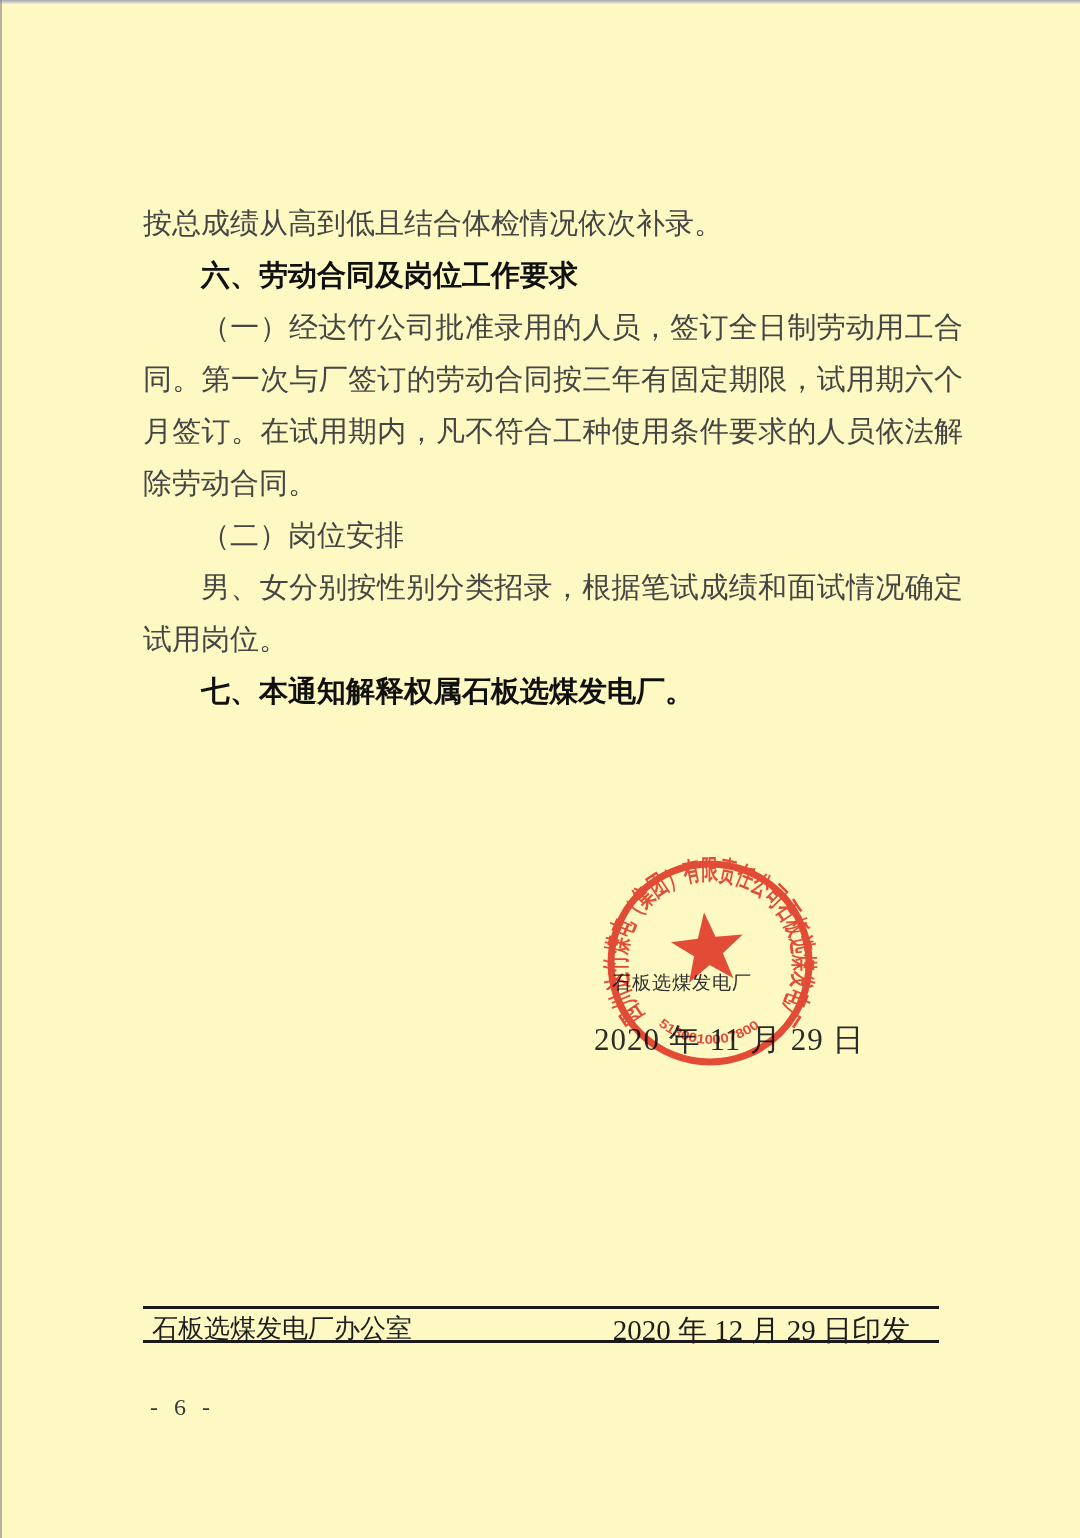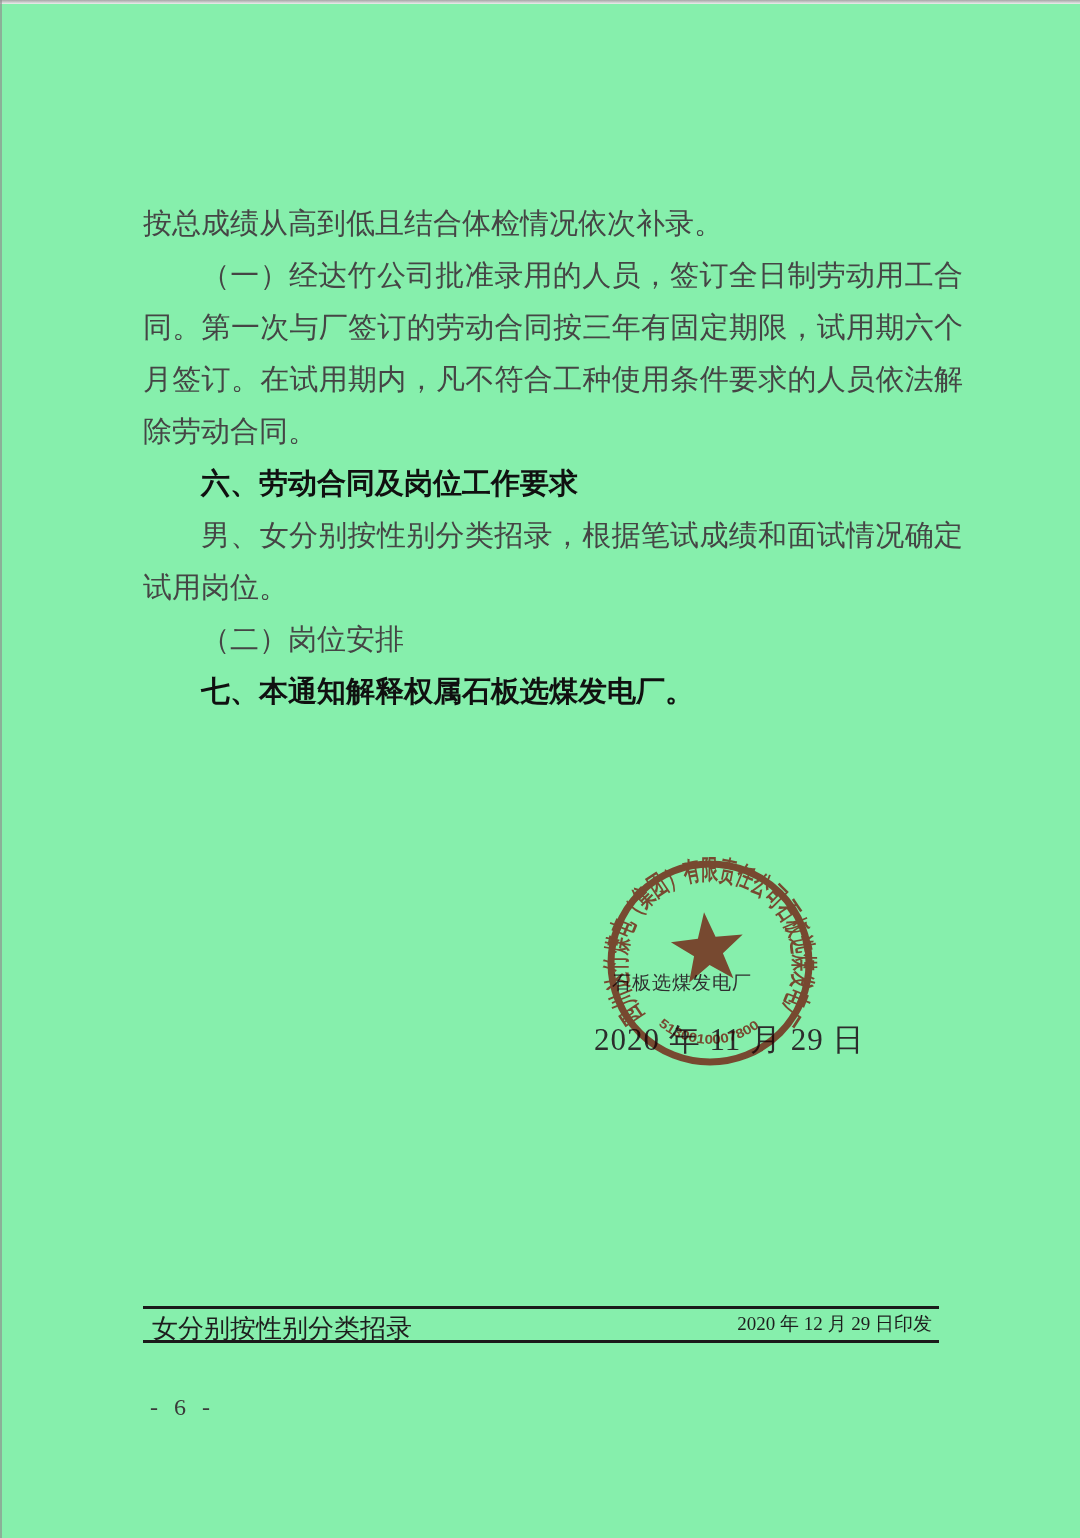--- a/index.html
+++ b/index.html
@@ -1,20 +1,20 @@
 <!DOCTYPE html>
 <html><head>
 <meta charset="utf-8">
 <style>
   html,body { margin:0; padding:0; background:#e9e9e9; }
   .page {
     position:relative;
     width:1080px; height:1538px;
     margin:0 auto;
-    background:#86efac;
+    background:#fef9c3;
     overflow:hidden;
     font-family:"Liberation Serif", serif;
   }
   
   .edge-top {
     position:absolute; top:0; left:0; width:1080px; height:4px;
     background:linear-gradient(#a6a6a6, #ededed);
   }
   .edge-left {
     position:absolute; top:0; left:0; width:2px; height:1538px;
@@ -51,42 +51,42 @@
   .rule {
     position:absolute; left:143px; width:796px; height:3px; background:#1b1b1b;
   }
   .rule-top { top:1306px; }
   .rule-bottom { top:1340px; }
   .footer-left {
     position:absolute; left:152px; top:1311px;
     font-size:26px; color:#1d1d1d;
   }
   .footer-right {
-    position:absolute; right:148px; top:1311px;
-    font-size:19px; color:#1d1d1d;
+    position:absolute; right:170px; top:1311px;
+    font-size:29px; color:#1d1d1d;
   }
   .page-num {
     position:absolute; left:150px; top:1394px;
     font-size:24px; color:#3a3a3a; letter-spacing:5px;
   }
 </style>
 </head>
 <body>
 
 <div class="page">
 
   <div class="edge-top"></div>
   <div class="edge-left"></div>
 
   <main class="body-text">
     <p>按总成绩从高到低且结合体检情况依次补录。</p>
+    <p class="indent head">六、劳动合同及岗位工作要求</p>
     <p class="indent">（一）经达竹公司批准录用的人员，签订全日制劳动用工合同。第一次与厂签订的劳动合同按三年有固定期限，试用期六个月签订。在试用期内，凡不符合工种使用条件要求的人员依法解除劳动合同。</p>
-    <p class="indent head">六、劳动合同及岗位工作要求</p>
+    <p class="indent">（二）岗位安排</p>
     <p class="indent">男、女分别按性别分类招录，根据笔试成绩和面试情况确定试用岗位。</p>
-    <p class="indent">（二）岗位安排</p>
     <p class="indent head">七、本通知解释权属石板选煤发电厂。</p>
   </main>
 
   <div class="sig-name">石板选煤发电厂</div>
   <div class="sig-date">2020 年 11 月 29 日</div>
 
   <svg class="seal" width="230" height="230" viewBox="0 0 230 230" aria-hidden="true">
     <g transform="translate(115,115)">
       <circle cx="0" cy="0" r="99" fill="none" stroke="#df352c" stroke-width="7"></circle>
       <path id="sealArcTop" d="M -66 54 A 85 85 0 1 1 66 54" fill="none"></path>
@@ -97,19 +97,19 @@
       <g transform="translate(-2,-13) rotate(-6)">
         <polygon fill="#df352c" points="0,-38 8.9,-12.3 36.1,-11.7 14.5,4.7 22.3,30.7 0,15.2 -22.3,30.7 -14.5,4.7 -36.1,-11.7 -8.9,-12.3"></polygon>
       </g>
       <text font-family="Liberation Sans, sans-serif" font-size="13" font-weight="bold" fill="#df352c">
         <textPath href="#sealArcBottom" startOffset="0" textLength="110" lengthAdjust="spacingAndGlyphs">5130010007800</textPath>
       </text>
     </g>
   </svg>
 
   <div class="rule rule-top"></div>
-  <div class="footer-left">女分别按性别分类招录</div>
+  <div class="footer-left">石板选煤发电厂办公室</div>
   <div class="footer-right">2020 年 12 月 29 日印发</div>
   <div class="rule rule-bottom"></div>
 
   <div class="page-num">- 6 -</div>
 
 </div>
 
 </body></html>

